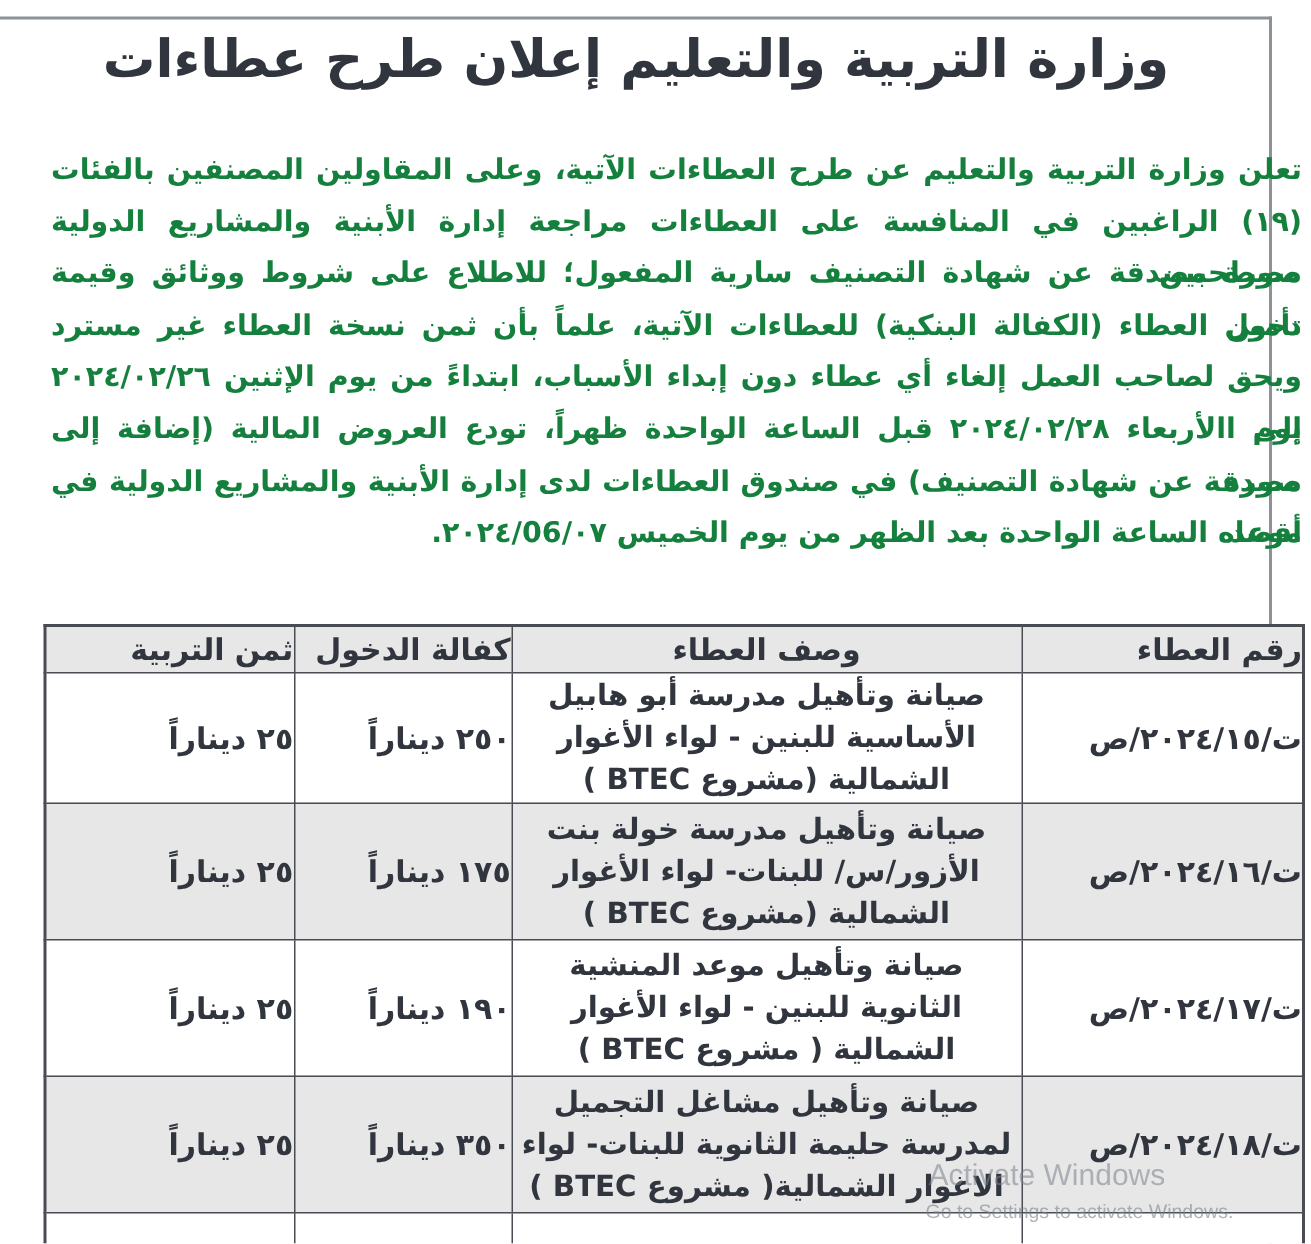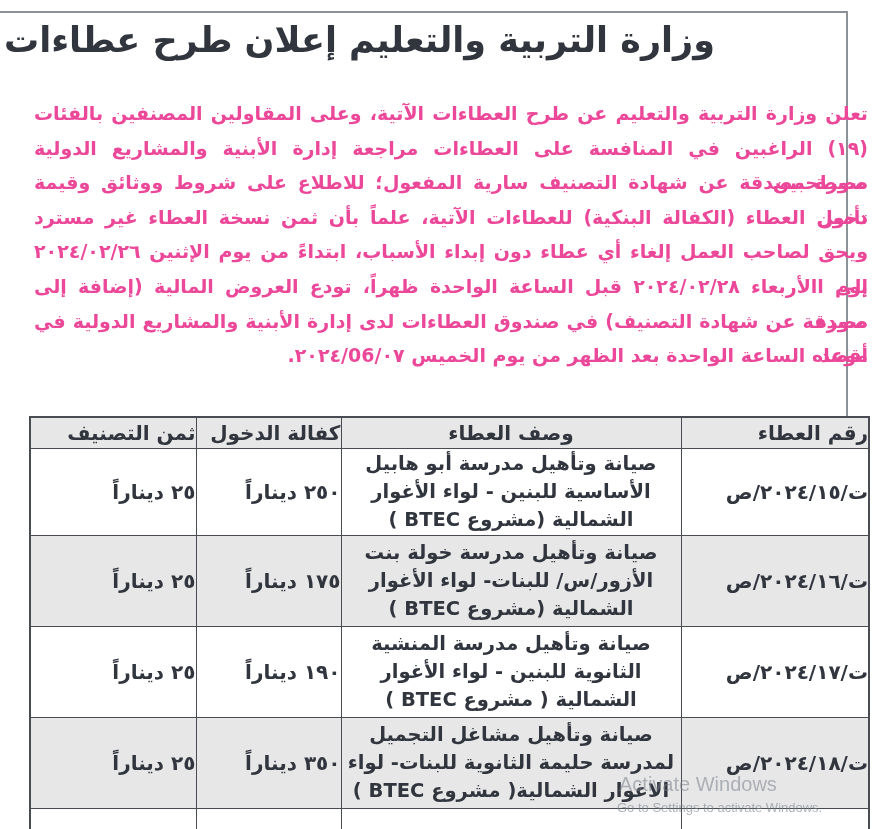--- a/index.html
+++ b/index.html
@@ -5,26 +5,26 @@
   html,body{margin:0;padding:0;background:#ffffff;}
   .page{
     position:relative;width:874px;height:829px;background:#ffffff;
     overflow:hidden;direction:rtl;
     font-family:"DejaVu Sans",sans-serif;color:#31353e;
   }
   .frame-top{position:absolute;top:11px;left:0;width:848px;height:2px;background:#8d9297;}
   .frame-right{position:absolute;top:11px;left:846px;width:2px;height:818px;background:#8d9297;}
   .doc-title{
     position:absolute;top:20px;left:4px;width:840px;
-    text-align:left;font-size:35px;font-weight:bold;color:#31353e;
+    text-align:center;font-size:35px;font-weight:bold;color:#31353e;
     letter-spacing:0;
   }
   .intro{
     position:absolute;top:96px;right:6px;width:834px;
-    font-size:19px;font-weight:bold;color:#ec4899;
+    font-size:19px;font-weight:bold;color:#15803d;
   }
   .intro .line{
     height:34.6px;line-height:34.6px;
     text-align:justify;text-align-last:justify;
     white-space:normal;overflow:visible;
   }
   .intro .line.last{text-align-last:right;}
   table.tenders{
     position:absolute;top:416px;right:4px;width:839px;
     border-collapse:collapse;table-layout:fixed;
@@ -80,21 +80,21 @@
       <col style="width:188px">
       <col style="width:340px">
       <col style="width:145px">
       <col style="width:166px">
     </colgroup>
     <tbody>
         <tr class="hdr">
       <th class="h-tender">رقم العطاء</th>
       <th class="h-desc">وصف العطاء</th>
       <th class="h-bond">كفالة الدخول</th>
-      <th class="h-price">ثمن التصنيف</th>
+      <th class="h-price">ثمن التربية</th>
     </tr>
 
     <tr class="row r1">
       <td class="c-tender">ت/١٥‏/٢٠٢٤‏/ص</td>
       <td class="c-desc">
         <div class="dline">صيانة وتأهيل مدرسة أبو هابيل</div>
         <div class="dline">الأساسية للبنين - لواء الأغوار</div>
         <div class="dline">الشمالية (مشروع BTEC )</div>
       </td>
       <td class="c-bond">٢٥٠ ديناراً</td>
@@ -108,21 +108,21 @@
         <div class="dline">الأزور/س/ للبنات- لواء الأغوار</div>
         <div class="dline">الشمالية (مشروع BTEC )</div>
       </td>
       <td class="c-bond">١٧٥ ديناراً</td>
       <td class="c-price">٢٥ ديناراً</td>
     </tr>
 
     <tr class="row">
       <td class="c-tender">ت/١٧‏/٢٠٢٤‏/ص</td>
       <td class="c-desc">
-        <div class="dline">صيانة وتأهيل مدرسة المنشية</div>
+        <div class="dline">صيانة وتأهيل موعد المنشية</div>
         <div class="dline">الثانوية للبنين - لواء الأغوار</div>
         <div class="dline">الشمالية ( مشروع BTEC )</div>
       </td>
       <td class="c-bond">١٩٠ ديناراً</td>
       <td class="c-price">٢٥ ديناراً</td>
     </tr>
 
     <tr class="row alt">
       <td class="c-tender">ت/١٨‏/٢٠٢٤‏/ص</td>
       <td class="c-desc">

